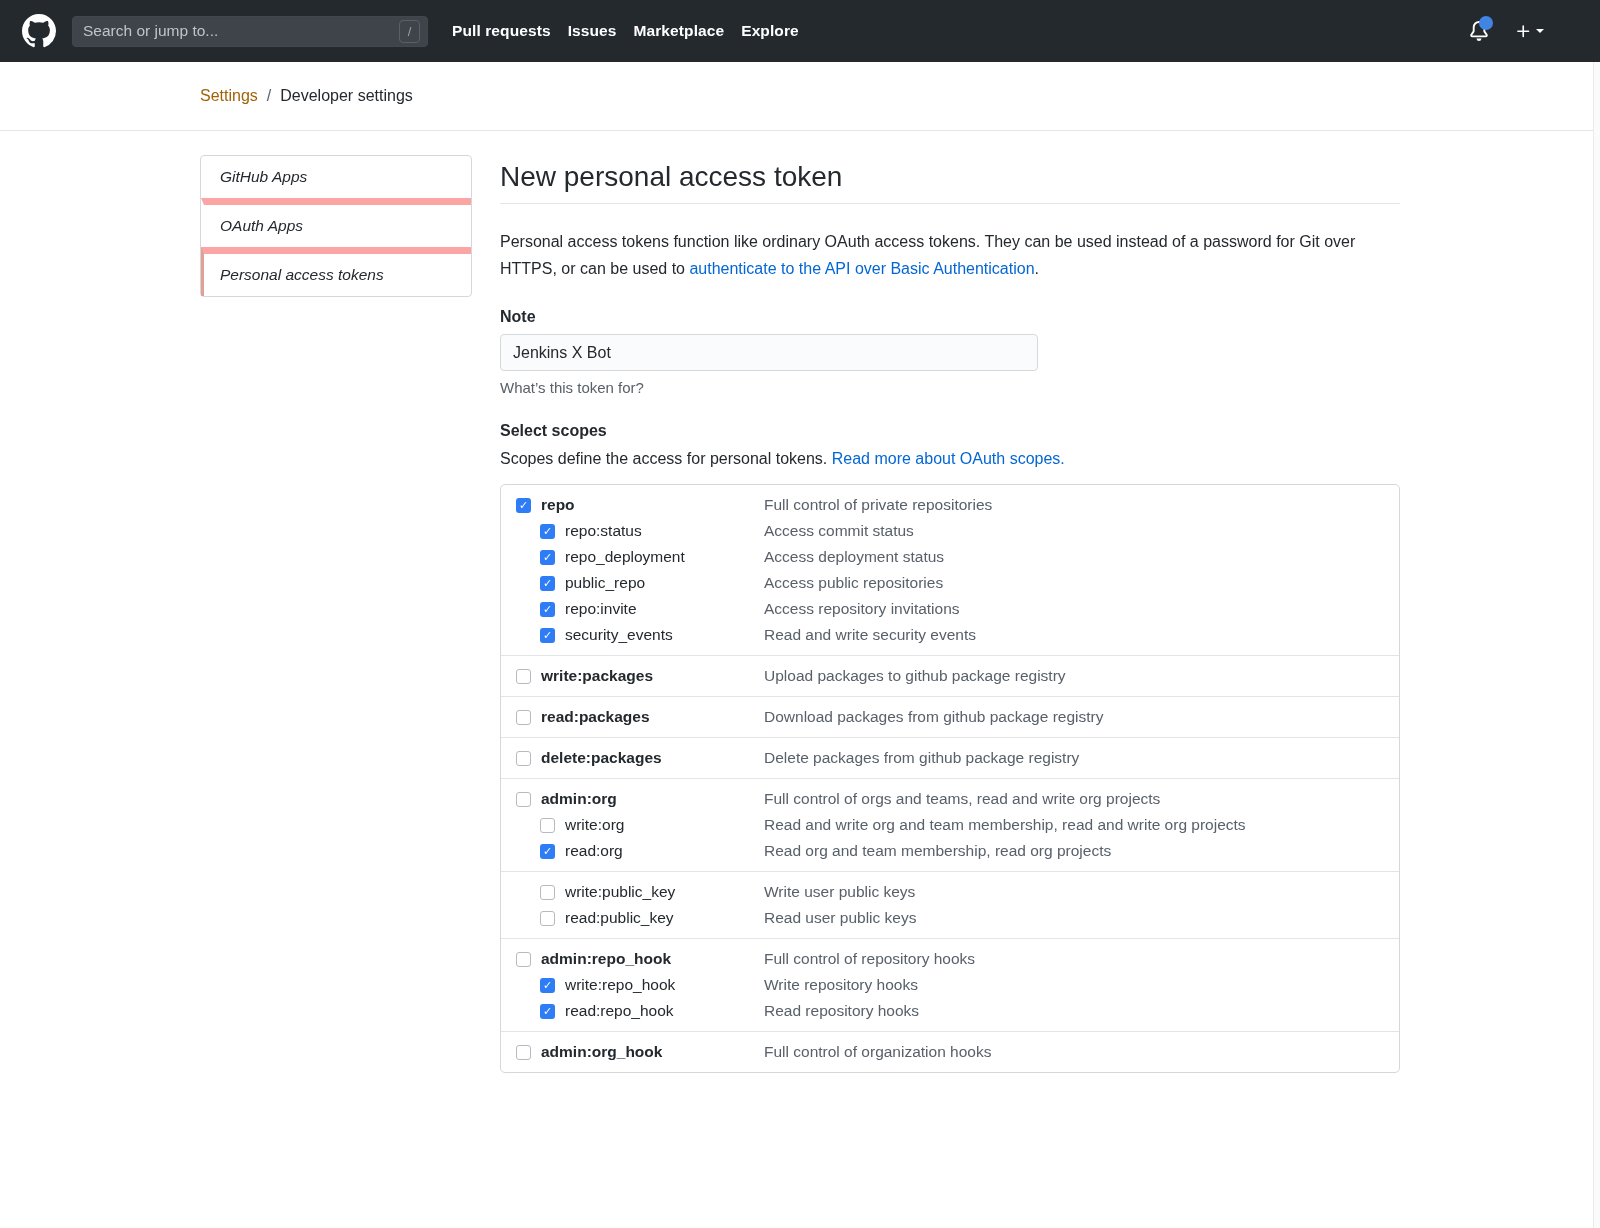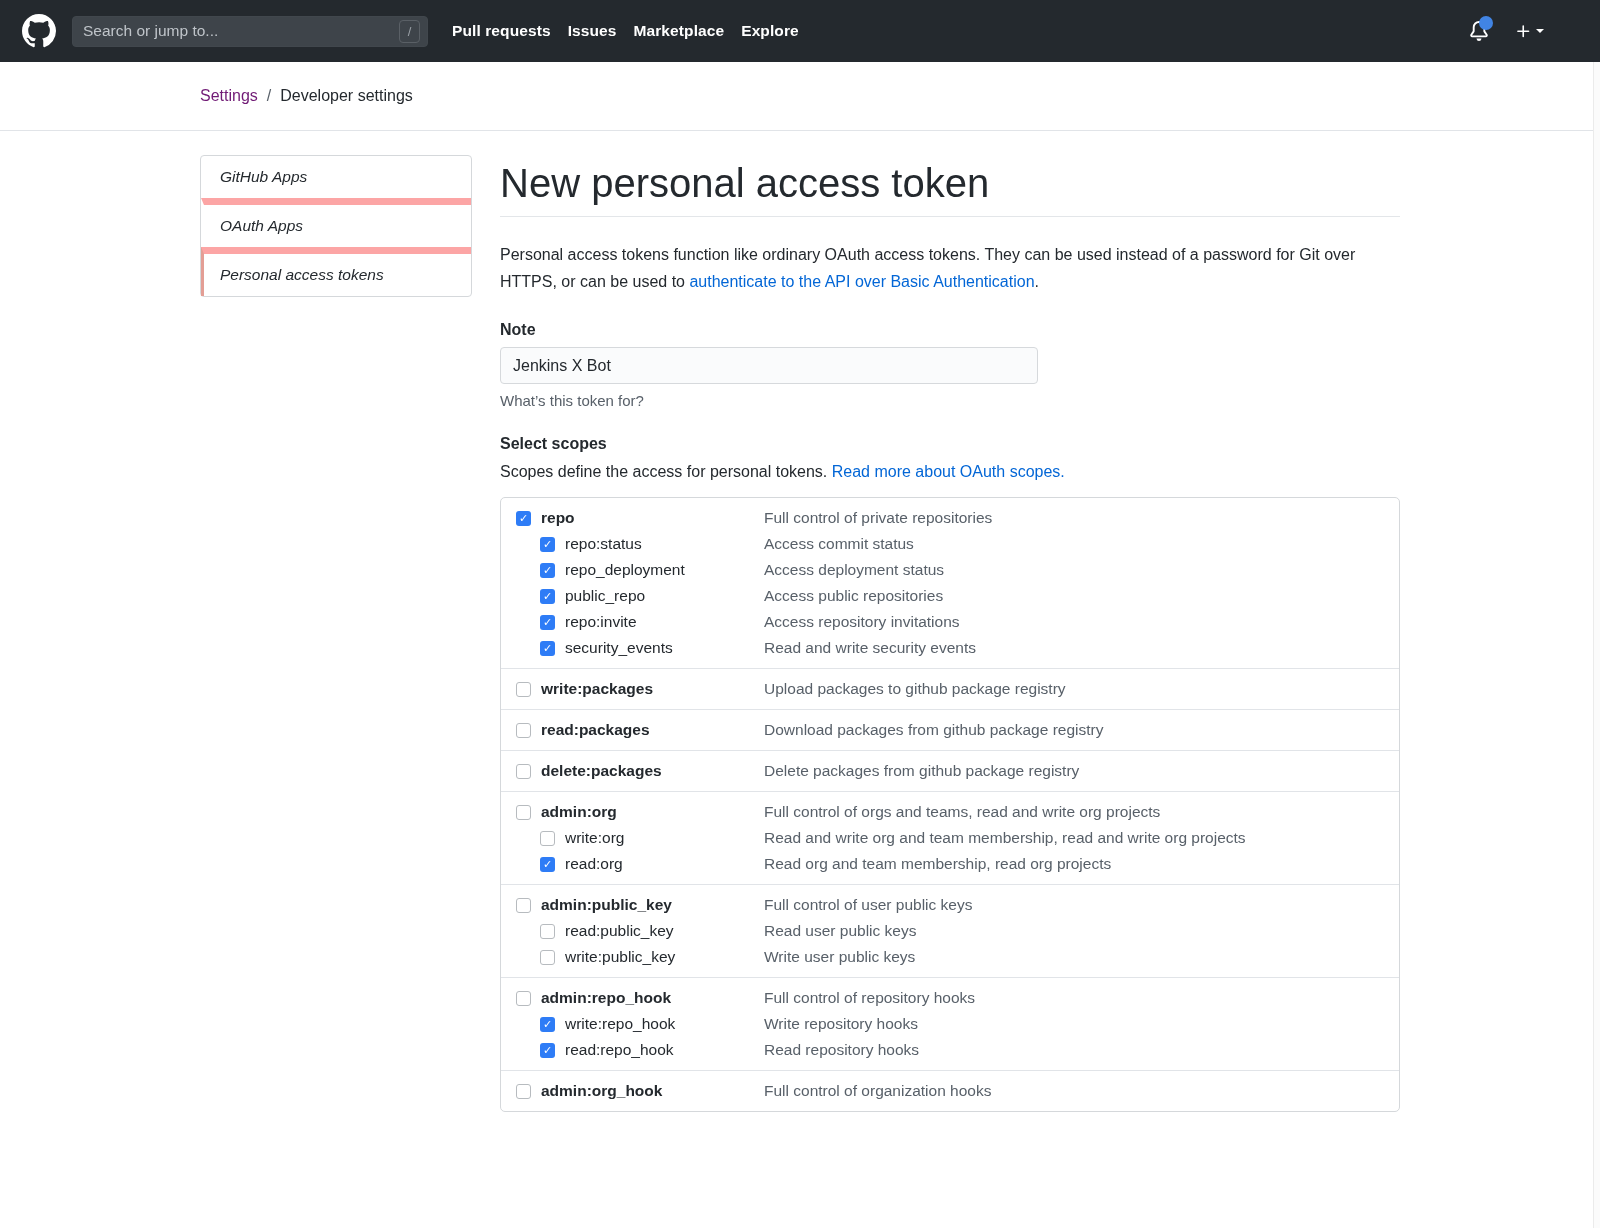--- a/index.html
+++ b/index.html
@@ -23,33 +23,33 @@
   .bell-wrap svg { display:block; color:#fff; }
   .notif-dot { position:absolute; top:-5px; right:-4px; width:14px; height:14px; border-radius:50%; }
   .plus-wrap { display:flex; align-items:center; margin-right:40px; cursor:pointer; }
   .plus-wrap svg { color:#fff; }
   .caret-down { width:0; height:0; border-left:4px solid transparent; border-right:4px solid transparent;
     border-top:4px solid #fff; margin-left:4px; }
 
   
   .subhead { height:69px; border-bottom:1px solid #e1e4e8; display:flex; align-items:center; }
   .subhead-inner { width:1200px; margin:0 auto; display:flex; align-items:center; font-size:16px; }
-  .crumb-link { color:#701a75; text-decoration:none; cursor:pointer; }
+  .crumb-link { color:#a16207; text-decoration:none; cursor:pointer; }
   .crumb-sep { color:#586069; margin:0 9px; }
   .crumb-current { color:#24292e; }
 
   
   .container { width:1200px; margin:24px auto 0; display:flex; align-items:flex-start; }
   .sidemenu { width:272px; margin-right:28px; border:1px solid #d5d8db; border-radius:4px; background:#fff;font-style:italic; }
   .sidemenu-item { padding:12px 16px; font-size:15.5px; color:#24292e; cursor:pointer; border-left:3px solid transparent; }
   .sidemenu-item + .sidemenu-item { border-top:7px solid #fca5a5; }
   .sidemenu-item.active { border-left-width:3px; }
 
   .main { width:900px; }
-  .page-title { font-size:40px; font-weight:400; color:#24292e; padding:6px 0 10px;
+  .page-title { font-size:28px; font-weight:400; color:#24292e; padding:6px 0 10px;
     border-bottom:1px solid #e3e6e9; }
   .intro { font-size:16px; line-height:26.5px; margin-top:25px; color:#24292e; }
   .intro a { color:#0366d6; text-decoration:none; cursor:pointer; }
 
   .field-label { font-size:16px; font-weight:700; margin-top:26px; }
   .note-input { margin-top:8px; width:538px; height:37px; border:1px solid #d6d9dc; border-radius:4px;
     background:#fafbfc; padding:0 12px; font-size:16px; color:#24292e; font-family:inherit; outline:none; }
   .help-text { font-size:15px; color:#586069; margin-top:8px; }
 
   .scopes-desc { font-size:16px; margin-top:10px; }
@@ -225,41 +225,34 @@
           </div>
           <div class="scope-row child">
             <div class="scope-left">
               <span class="cb checked" style="background: rgb(46, 124, 246);">✓</span>
               <span class="scope-name">read:org</span>
             </div>
             <span class="scope-desc">Read org and team membership, read org projects</span>
           </div>
         </div>
         <div class="scope-group">
-          <div class="scope-row parent">
-            <div class="scope-left">
-              <span class="cb unchecked"></span>
-              <span class="scope-name">admin:public_key</span>
-            </div>
-            <span class="scope-desc">Full control of user public keys</span>
+          <div class="scope-row child">
+            <div class="scope-left">
+              <span class="cb unchecked"></span>
+              <span class="scope-name">write:public_key</span>
+            </div>
+            <span class="scope-desc">Write user public keys</span>
           </div>
           <div class="scope-row child">
             <div class="scope-left">
               <span class="cb unchecked"></span>
               <span class="scope-name">read:public_key</span>
             </div>
             <span class="scope-desc">Read user public keys</span>
           </div>
-          <div class="scope-row child">
-            <div class="scope-left">
-              <span class="cb unchecked"></span>
-              <span class="scope-name">write:public_key</span>
-            </div>
-            <span class="scope-desc">Write user public keys</span>
-          </div>
         </div>
         <div class="scope-group">
           <div class="scope-row parent">
             <div class="scope-left">
               <span class="cb unchecked"></span>
               <span class="scope-name">admin:repo_hook</span>
             </div>
             <span class="scope-desc">Full control of repository hooks</span>
           </div>
           <div class="scope-row child">

